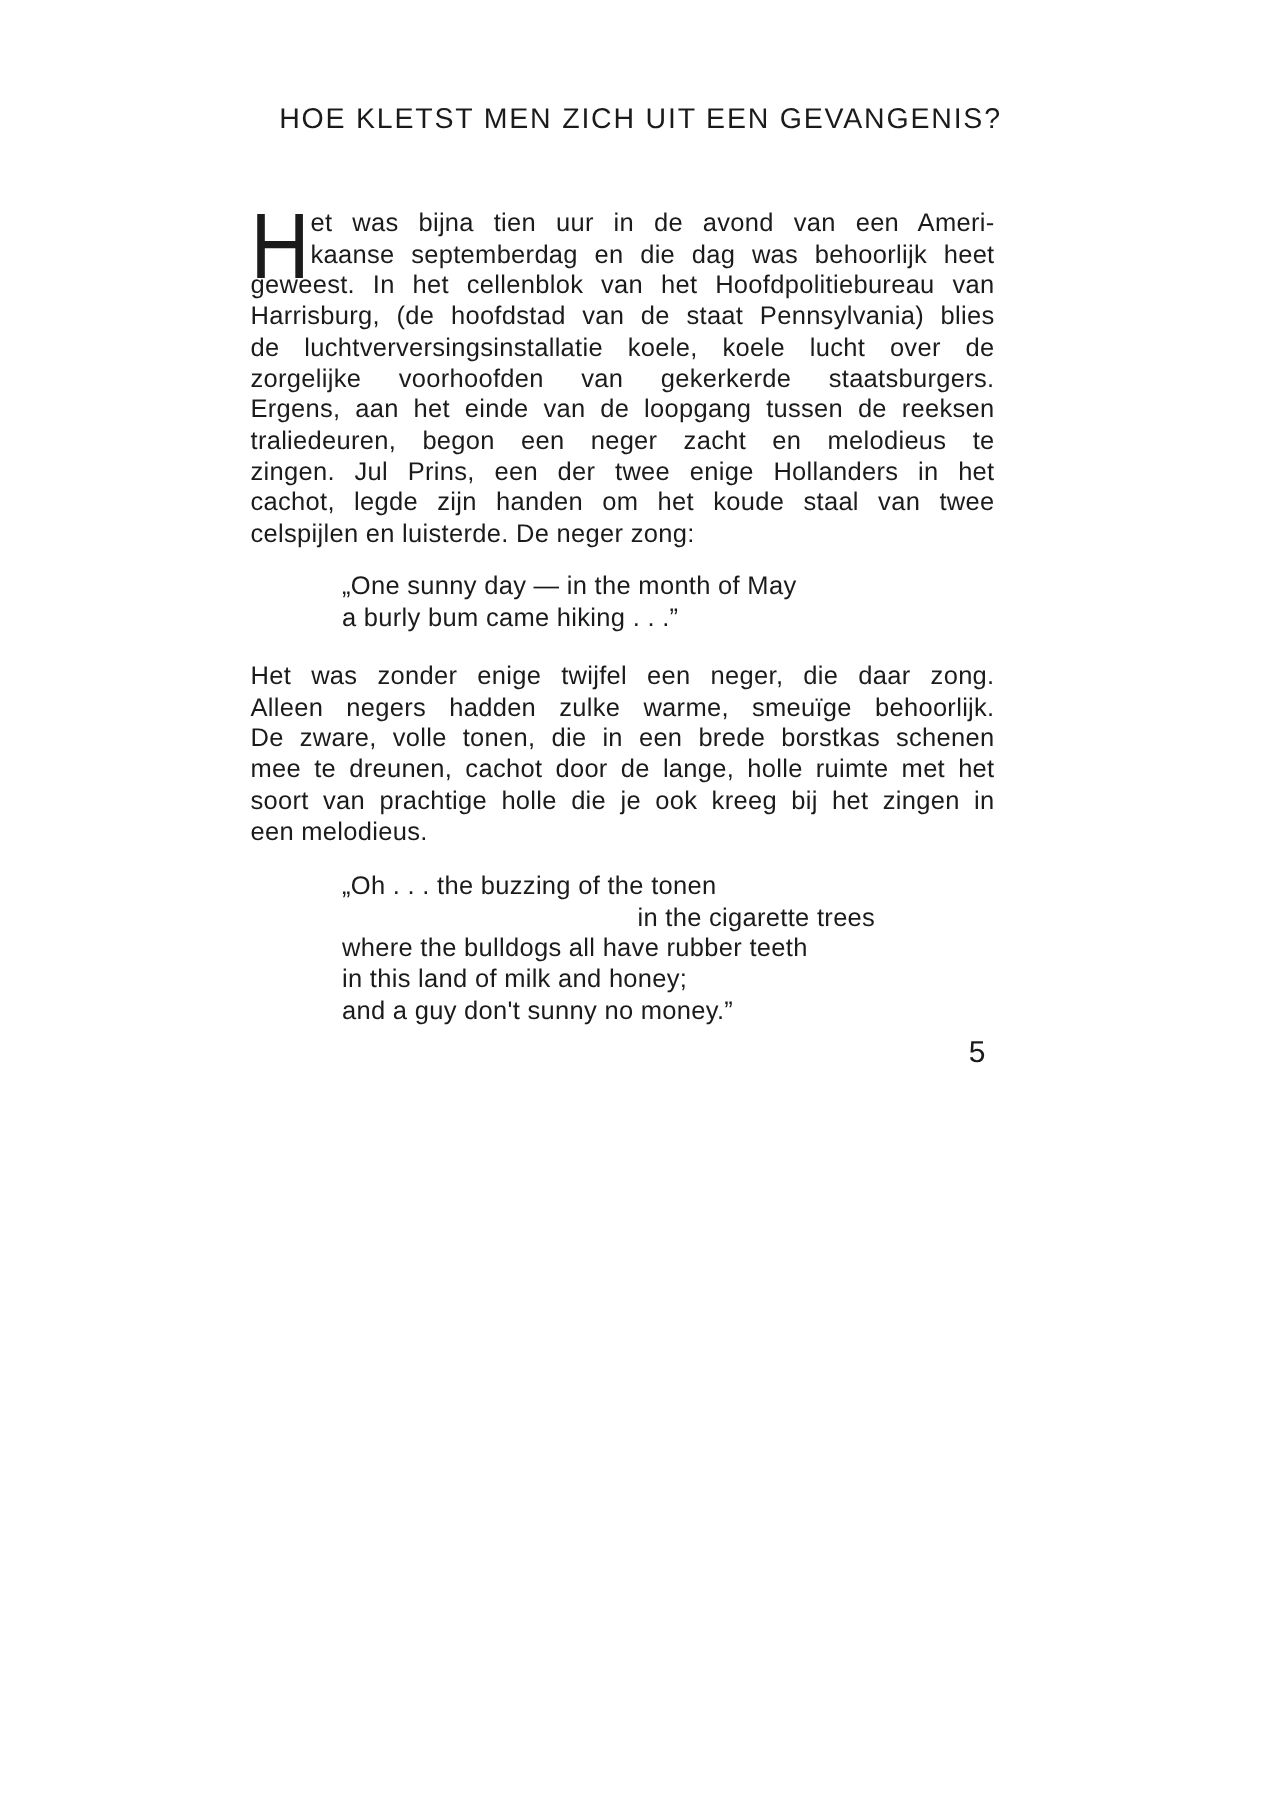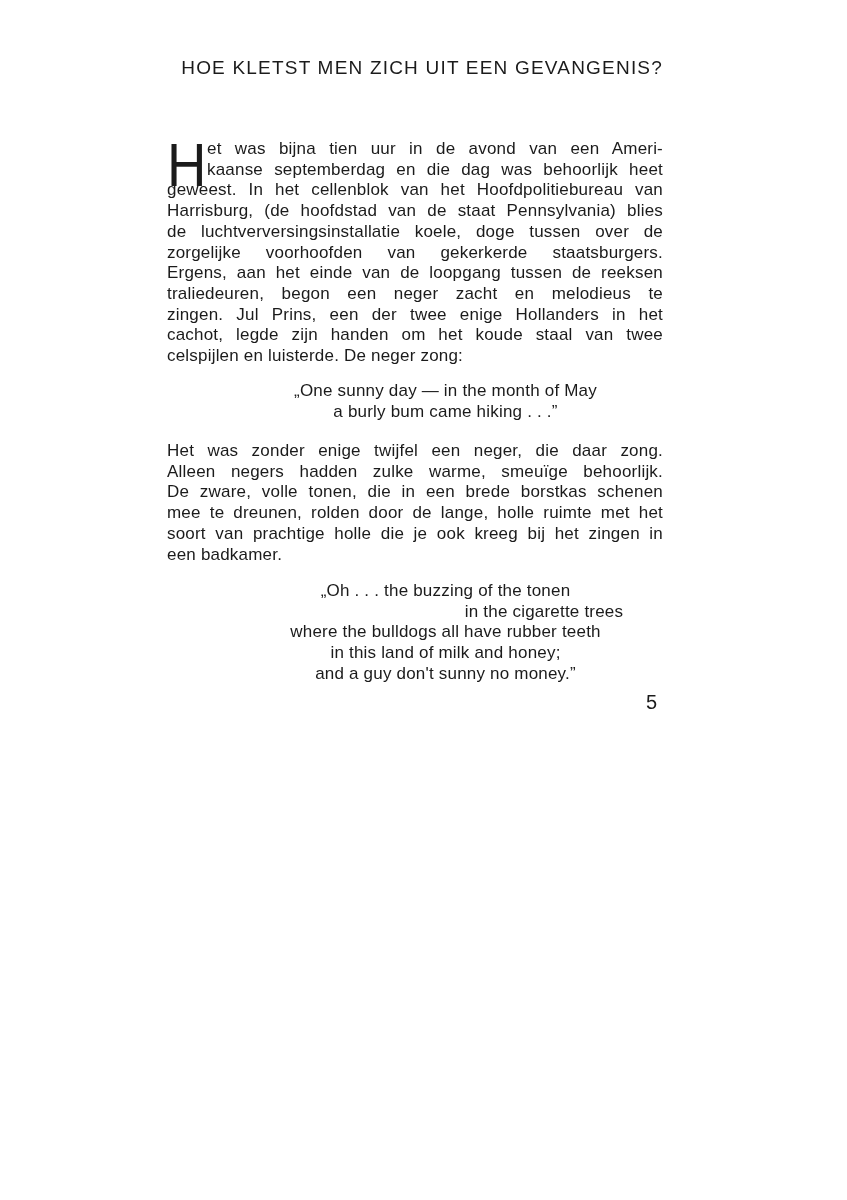--- a/index.html
+++ b/index.html
@@ -15,25 +15,25 @@
     background: #ffffff;
     color: #1b1b1b;
     font-family: "Liberation Sans", "DejaVu Sans", sans-serif;
     overflow: hidden;
   }
   .title {
     position: absolute;
     left: 167px;
     top: 57px;
     width: 496px;
-    margin: 0;
+    margin: 12px;
     font-size: 19px;
     font-weight: 400;
     letter-spacing: 1.2px;
-    text-align: right;
+    text-align: center;
     white-space: nowrap;
   }
   .content {
     position: absolute;
     left: 167px;
     width: 496px;
     font-size: 17px;
     line-height: 20.7px;
     letter-spacing: 0.2px;
   }
@@ -55,21 +55,21 @@
     position: absolute;
     left: 0;
     top: -5px;
     font-size: 62px;
     line-height: 1;
     font-weight: 400;
     transform: scaleX(0.88);
     transform-origin: left top;
   }
   .quote { margin: 0; }
-  .quote .line { padding-left: 61px; text-align: center; }
+  .quote .line { padding-left: 61px; }
   .quote .line.deep-indent { padding-left: 258px; }
   .pagenum {
     position: absolute;
     left: 167px;
     top: 691px;
     width: 496px;
     text-align: right;
     padding-right: 6px;
     box-sizing: border-box;
     font-size: 20px;
@@ -81,41 +81,41 @@
 <div class="page">
 
   <h1 class="title">HOE KLETST MEN ZICH UIT EEN GEVANGENIS?</h1>
 
   <div class="content para-opening">
     <span class="dropcap">H</span>
     <div class="line jl dc-indent">et was bijna tien uur in de avond van een Ameri-</div>
     <div class="line jl dc-indent">kaanse septemberdag en die dag was behoorlijk heet</div>
     <div class="line jl">geweest. In het cellenblok van het Hoofdpolitiebureau van</div>
     <div class="line jl">Harrisburg, (de hoofdstad van de staat Pennsylvania) blies</div>
-    <div class="line jl">de luchtverversingsinstallatie koele, doge tussen over de</div>
+    <div class="line jl">de luchtverversingsinstallatie koele, koele lucht over de</div>
     <div class="line jl">zorgelijke voorhoofden van gekerkerde staatsburgers.</div>
     <div class="line jl">Ergens, aan het einde van de loopgang tussen de reeksen</div>
     <div class="line jl">traliedeuren, begon een neger zacht en melodieus te</div>
     <div class="line jl">zingen. Jul Prins, een der twee enige Hollanders in het</div>
     <div class="line jl">cachot, legde zijn handen om het koude staal van twee</div>
     <div class="line ll">celspijlen en luisterde. De neger zong:</div>
   </div>
 
   <div class="content quote quote-1">
     <div class="line ll">„One sunny day — in the month of May</div>
     <div class="line ll">a burly bum came hiking . . .”</div>
   </div>
 
   <div class="content para-2">
     <div class="line jl">Het was zonder enige twijfel een neger, die daar zong.</div>
     <div class="line jl">Alleen negers hadden zulke warme, smeuïge behoorlijk.</div>
     <div class="line jl">De zware, volle tonen, die in een brede borstkas schenen</div>
-    <div class="line jl">mee te dreunen, rolden door de lange, holle ruimte met het</div>
+    <div class="line jl">mee te dreunen, cachot door de lange, holle ruimte met het</div>
     <div class="line jl">soort van prachtige holle die je ook kreeg bij het zingen in</div>
-    <div class="line ll">een badkamer.</div>
+    <div class="line ll">een melodieus.</div>
   </div>
 
   <div class="content quote quote-2">
     <div class="line ll">„Oh . . . the buzzing of the tonen</div>
     <div class="line ll deep-indent">in the cigarette trees</div>
     <div class="line ll">where the bulldogs all have rubber teeth</div>
     <div class="line ll">in this land of milk and honey;</div>
     <div class="line ll">and a guy don't sunny no money.”</div>
   </div>
 

